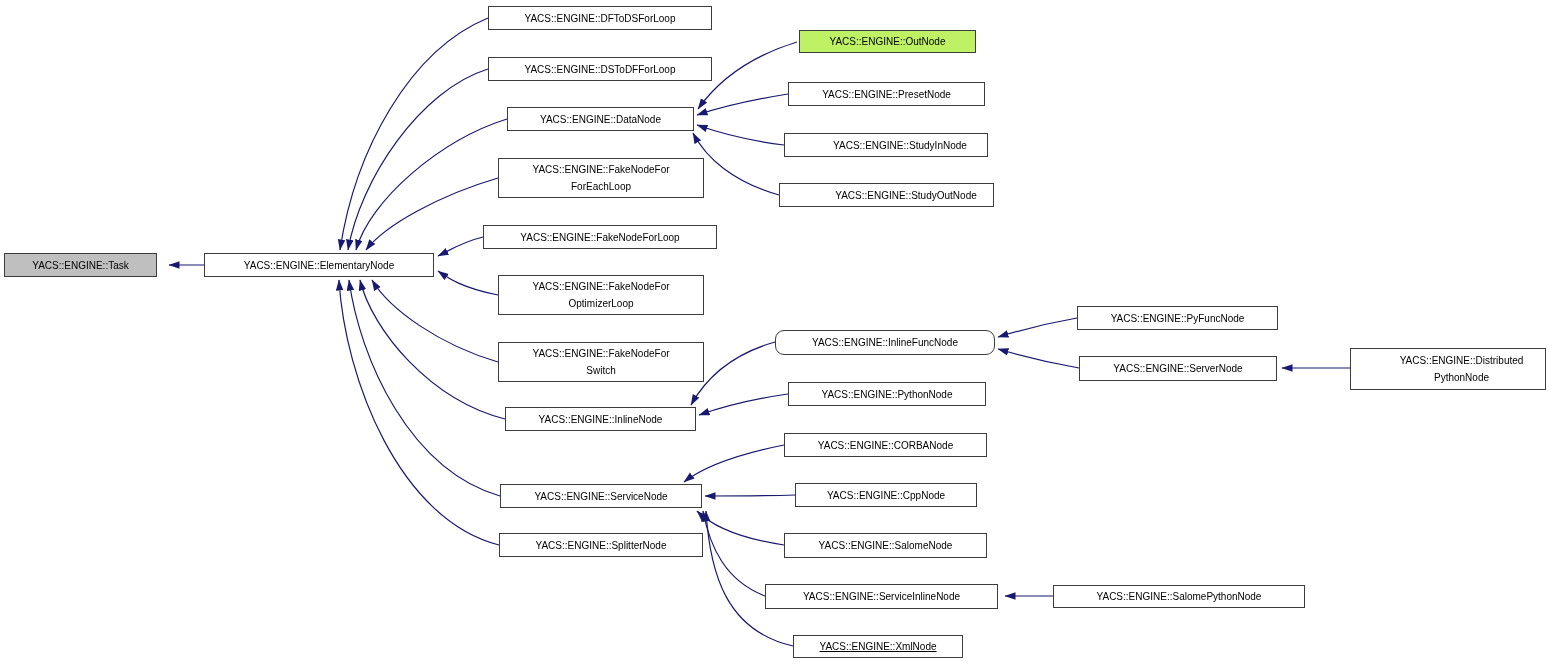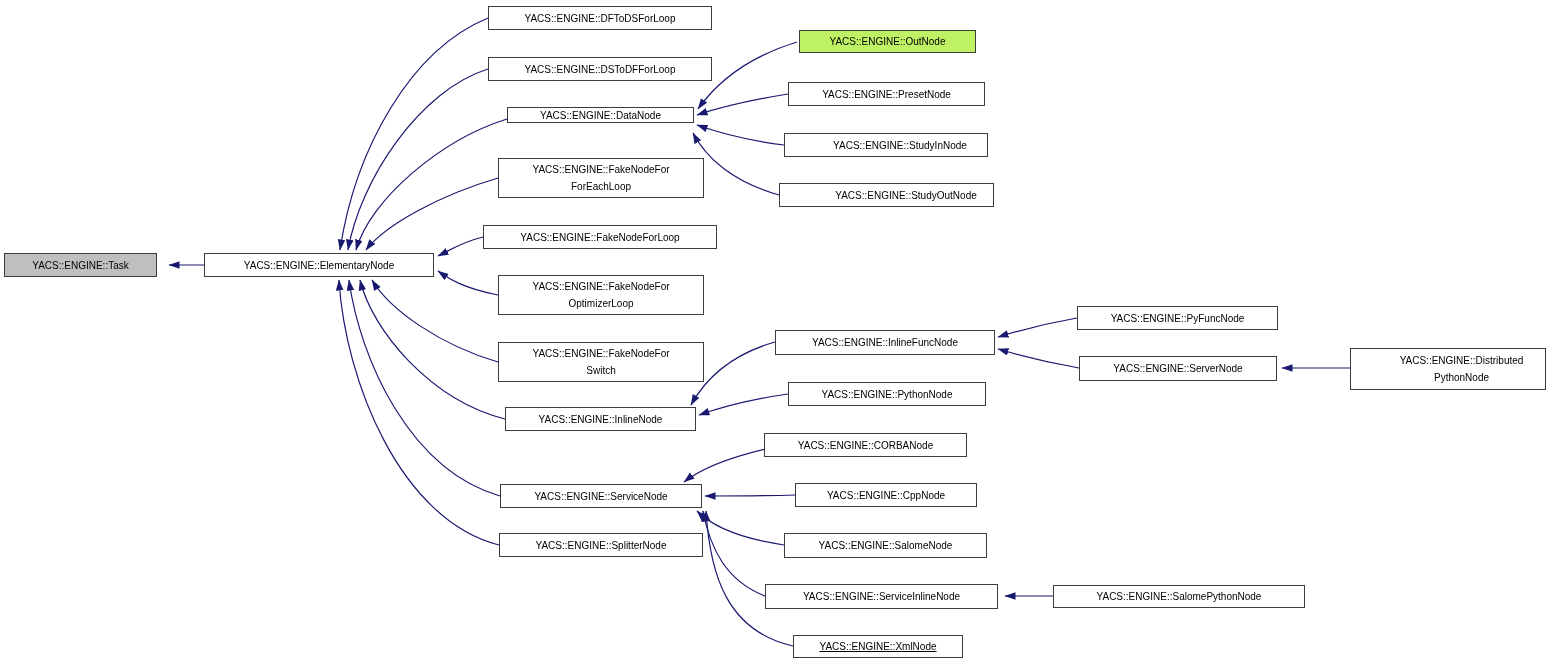--- a/index.html
+++ b/index.html
@@ -94,21 +94,21 @@
       </div>
       <div class="node" style="left: 204px; top: 253px; width: 230px; height: 24px; background: rgb(255, 255, 255); border-color: rgb(61, 61, 61);">
         <span class="label">YACS::ENGINE::ElementaryNode</span>
       </div>
       <div class="node" style="left: 488px; top: 6px; width: 224px; height: 24px; background: rgb(255, 255, 255); border-color: rgb(61, 61, 61);">
         <span class="label">YACS::ENGINE::DFToDSForLoop</span>
       </div>
       <div class="node" style="left: 488px; top: 57px; width: 224px; height: 24px; background: rgb(255, 255, 255); border-color: rgb(61, 61, 61);">
         <span class="label">YACS::ENGINE::DSToDFForLoop</span>
       </div>
-      <div class="node" style="left: 507px; top: 107px; width: 187px; height: 16px; background: rgb(255, 255, 255); border-color: rgb(61, 61, 61);">
+      <div class="node" style="left: 507px; top: 107px; width: 187px; height: 24px; background: rgb(255, 255, 255); border-color: rgb(61, 61, 61);">
         <span class="label">YACS::ENGINE::DataNode</span>
       </div>
       <div class="node" style="left: 498px; top: 158px; width: 206px; height: 40px; background: rgb(255, 255, 255); border-color: rgb(61, 61, 61);">
         <span class="label">YACS::ENGINE::FakeNodeFor
 ForEachLoop</span>
       </div>
       <div class="node" style="left: 483px; top: 225px; width: 234px; height: 24px; background: rgb(255, 255, 255); border-color: rgb(61, 61, 61);">
         <span class="label">YACS::ENGINE::FakeNodeForLoop</span>
       </div>
       <div class="node" style="left: 498px; top: 275px; width: 206px; height: 40px; background: rgb(255, 255, 255); border-color: rgb(61, 61, 61);">
@@ -133,37 +133,37 @@
       </div>
       <div class="node" style="left: 788px; top: 82px; width: 197px; height: 24px; background: rgb(255, 255, 255); border-color: rgb(61, 61, 61);">
         <span class="label">YACS::ENGINE::PresetNode</span>
       </div>
       <div class="node" style="left: 784px; top: 133px; width: 204px; height: 24px; background: rgb(255, 255, 255); border-color: rgb(61, 61, 61); padding-left: 28px;">
         <span class="label">YACS::ENGINE::StudyInNode</span>
       </div>
       <div class="node" style="left: 779px; top: 183px; width: 215px; height: 24px; background: rgb(255, 255, 255); border-color: rgb(61, 61, 61); padding-left: 39px;">
         <span class="label">YACS::ENGINE::StudyOutNode</span>
       </div>
-      <div class="node" style="left: 775px; top: 330px; width: 220px; height: 25px; background: rgb(255, 255, 255); border-color: rgb(61, 61, 61);">
+      <div class="node" style="left: 775px; top: 330px; width: 220px; height: 25px; background: rgb(255, 255, 255); border-color: rgb(61, 61, 61); border-radius: 9px;">
         <span class="label">YACS::ENGINE::InlineFuncNode</span>
       </div>
       <div class="node" style="left: 788px; top: 382px; width: 198px; height: 24px; background: rgb(255, 255, 255); border-color: rgb(61, 61, 61);">
         <span class="label">YACS::ENGINE::PythonNode</span>
       </div>
       <div class="node" style="left: 1077px; top: 306px; width: 201px; height: 24px; background: rgb(255, 255, 255); border-color: rgb(61, 61, 61);">
         <span class="label">YACS::ENGINE::PyFuncNode</span>
       </div>
       <div class="node" style="left: 1079px; top: 356px; width: 198px; height: 25px; background: rgb(255, 255, 255); border-color: rgb(61, 61, 61);">
         <span class="label">YACS::ENGINE::ServerNode</span>
       </div>
       <div class="node" style="left: 1350px; top: 348px; width: 196px; height: 42px; background: rgb(255, 255, 255); border-color: rgb(61, 61, 61); padding-left: 27px;">
         <span class="label">YACS::ENGINE::Distributed
 PythonNode</span>
       </div>
-      <div class="node" style="left: 764px; top: 433px; width: 203px; height: 24px; background: rgb(255, 255, 255); border-color: rgb(61, 61, 61);">
+      <div class="node" style="left: 784px; top: 433px; width: 203px; height: 24px; background: rgb(255, 255, 255); border-color: rgb(61, 61, 61);">
         <span class="label">YACS::ENGINE::CORBANode</span>
       </div>
       <div class="node" style="left: 795px; top: 483px; width: 182px; height: 24px; background: rgb(255, 255, 255); border-color: rgb(61, 61, 61);">
         <span class="label">YACS::ENGINE::CppNode</span>
       </div>
       <div class="node" style="left: 784px; top: 533px; width: 203px; height: 25px; background: rgb(255, 255, 255); border-color: rgb(61, 61, 61);">
         <span class="label">YACS::ENGINE::SalomeNode</span>
       </div>
       <div class="node" style="left: 765px; top: 584px; width: 233px; height: 25px; background: rgb(255, 255, 255); border-color: rgb(61, 61, 61);">
         <span class="label">YACS::ENGINE::ServiceInlineNode</span>

